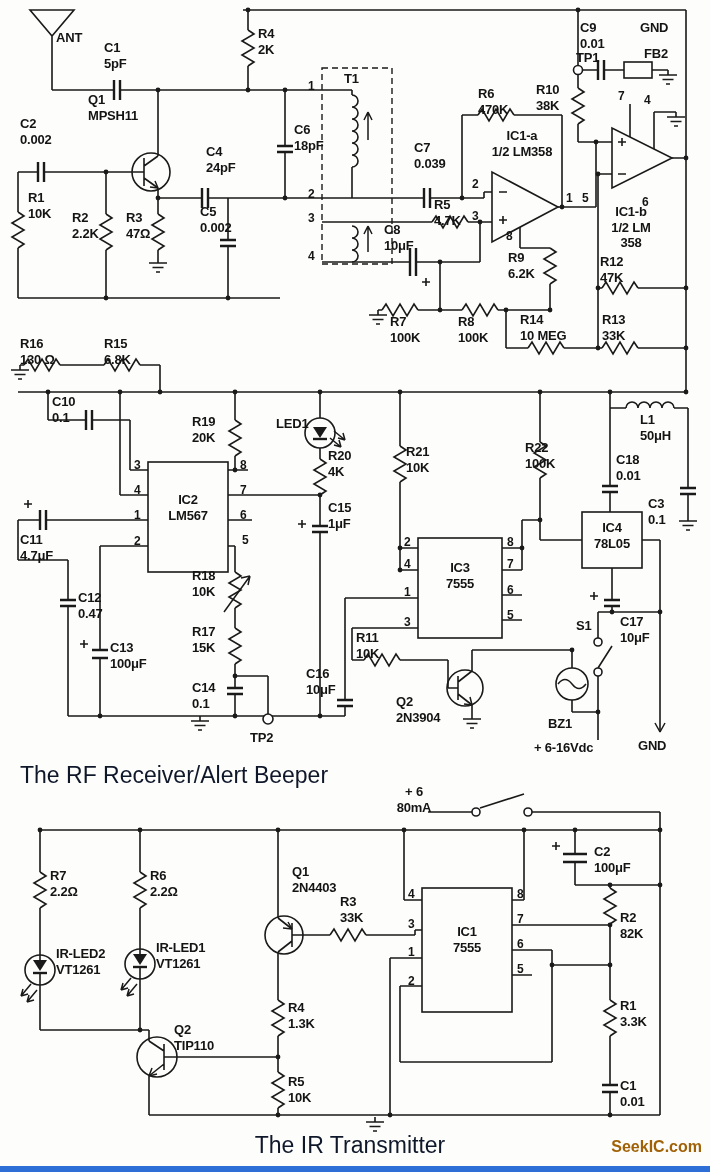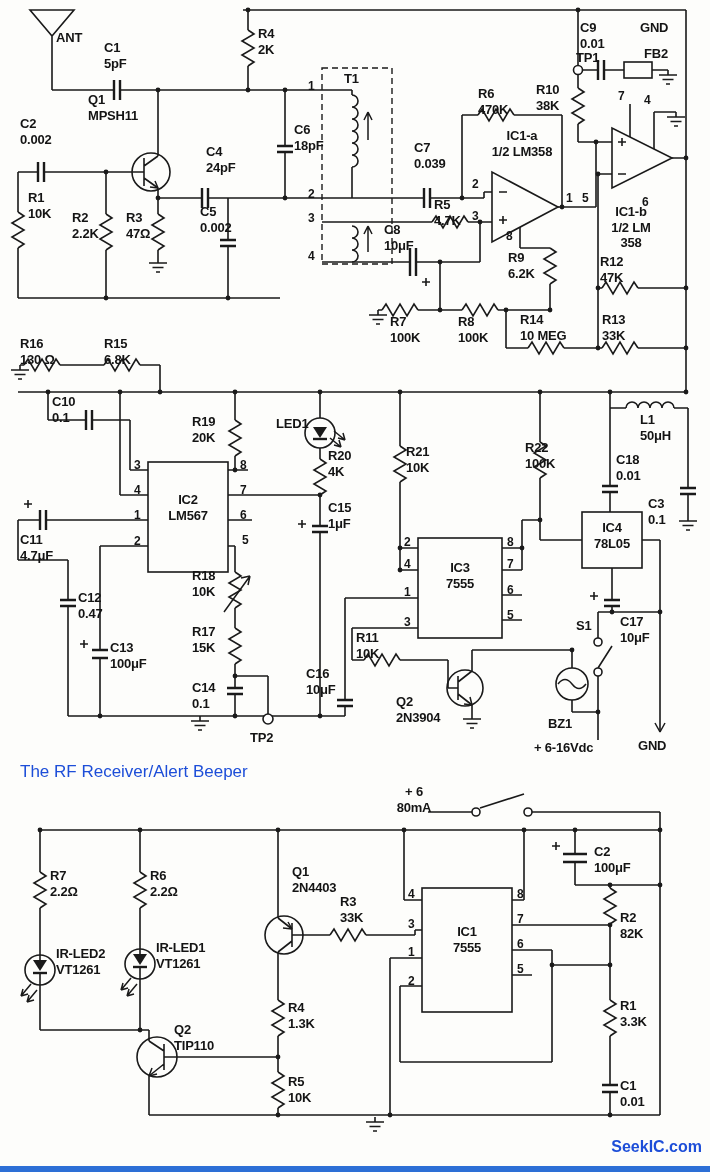--- a/index.html
+++ b/index.html
@@ -1,22 +1,22 @@
 <!DOCTYPE html>
 <html><head>
 <meta charset="utf-8">
 <style>
   html,body{margin:0;padding:0;background:#ffffff;}
   .stage{position:relative;width:710px;height:1172px;background:#fdfdfb;font-family:"Liberation Sans",sans-serif;overflow:hidden;}
   .stage svg{position:absolute;left:0;top:0;}
   .lbl{position:absolute;white-space:pre-line;font-weight:700;font-size:13px;line-height:1.2;color:#141414;letter-spacing:-0.2px;}
   .lbl.c{text-align:center;}
   .pin{position:absolute;font-weight:700;font-size:12px;line-height:1;color:#141414;}
-  .cap{position:absolute;font-weight:400;font-size:17px;color:#1d4ed8;white-space:nowrap;}
-  .wm{position:absolute;font-weight:700;font-size:16px;color:#1d4ed8;white-space:nowrap;}
+  .cap{position:absolute;font-weight:400;font-size:23px;color:#0f172a;white-space:nowrap;}
+  .wm{position:absolute;font-weight:700;font-size:16px;color:#a16207;white-space:nowrap;}
   .bar{position:absolute;left:0;top:1166px;width:710px;height:6px;background:#2d6fd6;}
   .w{stroke:#1a1a1a;stroke-width:1.6;fill:none;}
   .w2{stroke:#1a1a1a;stroke-width:1.5;fill:none;}
   .p{stroke:#1a1a1a;stroke-width:2.4;fill:none;}
   .pm{stroke:#1a1a1a;stroke-width:1.6;fill:none;}
   .sym{stroke:#1a1a1a;stroke-width:1.6;fill:none;}
   .boxd{stroke:#1a1a1a;stroke-width:1.4;fill:none;stroke-dasharray:6 4;}
   .fillink{fill:#1a1a1a;stroke:none;}
   .opencirc{stroke:#1a1a1a;stroke-width:1.6;fill:#ffffff;}
   .dot{fill:#1a1a1a;stroke:none;}
@@ -518,16 +518,17 @@
 <div class="lbl" style="left:288px;top:1000px">R4
 1.3K</div>
 <div class="lbl" style="left:288px;top:1074px">R5
 10K</div>
 <div class="lbl" style="left:174px;top:1022px">Q2
 TIP110</div>
 <div class="lbl" style="left:620px;top:1078px">C1
 0.01</div>
 
 <div class="cap" style="left:20px;top:762px">The RF Receiver/Alert Beeper</div>
+<div class="cap" style="left:250px;top:1132px;width:200px;text-align:center">The IR Transmitter</div>
 <div class="wm" style="left:598px;top:1138px;width:104px;text-align:right">SeekIC.com</div>
 <div class="bar"></div>
 
 </div>
 
 </body></html>

